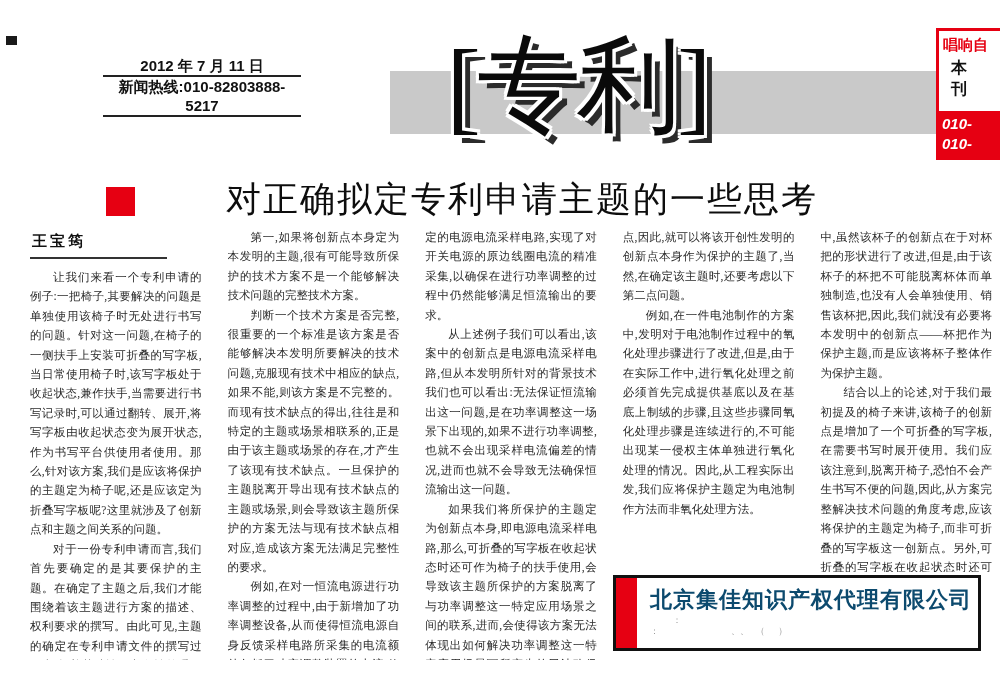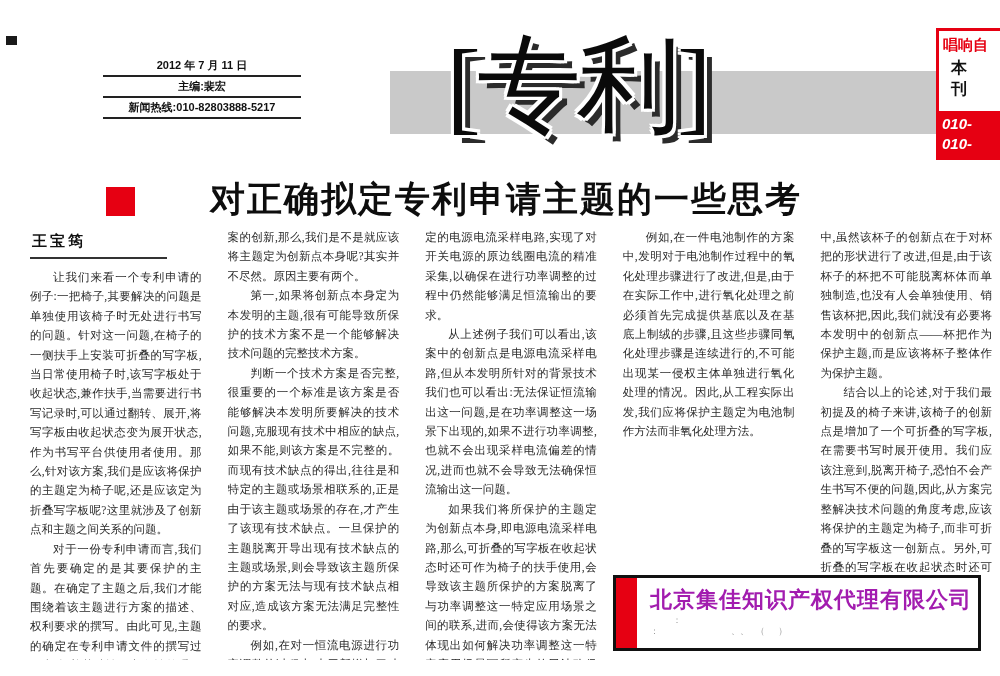--- a/index.html
+++ b/index.html
@@ -11,21 +11,21 @@
   html,body{background:#e8e8e8;}
   .page{
     position:relative;width:1000px;height:676px;background:#ffffff;
     overflow:hidden;margin:0 auto;
     font-family:"Liberation Serif","DejaVu Serif",serif;color:var(--ink);
   }
   
   .corner-mark{position:absolute;left:6px;top:36px;width:11px;height:9px;background:#1a1a1a;}
   
   .info-box{position:absolute;left:103px;top:56px;width:198px;font-family:"Liberation Sans","DejaVu Sans",sans-serif;}
-  .info-row{font-size:11px;font-weight:bold;text-align:center;line-height:19px;border-bottom:2px solid #222;color:#111;}
+  .info-row{font-size:15px;font-weight:bold;text-align:center;line-height:19px;border-bottom:2px solid #222;color:#111;}
   
   .mast-band{position:absolute;left:390px;top:71px;width:548px;height:63px;background:var(--band);}
   .masthead{
     position:absolute;left:402px;top:12px;width:350px;height:160px;
     font-size:104px;line-height:148px;font-weight:normal;letter-spacing:-4px;
     color:#0a0a0a;text-align:center;white-space:nowrap;
     text-shadow:
       -3px -3px 0 #fff, 3px -3px 0 #fff, -3px 3px 0 #fff, 3px 3px 0 #fff,
       0 -3px 0 #fff, 0 3px 0 #fff, -3px 0 0 #fff, 3px 0 0 #fff,
       8px 8px 0 #2b2b2b;
@@ -36,22 +36,22 @@
     background:#fff;border:3px solid var(--red);
     font-family:"Liberation Sans","DejaVu Sans",sans-serif;
   }
   .promo-slogan{color:var(--red);font-weight:bold;font-size:15px;padding:5px 0 2px 4px;white-space:nowrap;}
   .promo-mid{color:#111;font-size:16px;line-height:21px;padding-left:12px;font-weight:bold;}
   .promo-phones{position:absolute;left:0;right:0;bottom:0;height:46px;background:var(--red);padding:3px 0 0 3px;}
   .promo-phone{color:#fff;font-size:15px;font-weight:bold;font-style:italic;line-height:20px;white-space:nowrap;}
   
   .headline-sq{position:absolute;left:106px;top:187px;width:29px;height:29px;background:var(--red);}
   .headline{
-    position:absolute;left:138px;top:176px;width:736px;
-    font-size:35px;font-weight:bold;letter-spacing:2px;text-align:center;
+    position:absolute;left:154px;top:176px;width:736px;
+    font-size:35px;font-weight:normal;letter-spacing:2px;text-align:center;
     color:#0d0d0d;white-space:nowrap;
   }
   
   .cols{position:absolute;left:30px;top:228px;width:962px;height:432px;display:flex;gap:26px;}
   .col{flex:1 1 0;overflow:hidden;height:100%;}
   .col:nth-child(4),.col:nth-child(5){height:344px;}
   .author{
     font-size:15px;font-weight:bold;letter-spacing:3px;color:#111;
     padding:4px 0 6px 2px;border-bottom:2px solid #333;width:80%;margin-bottom:9px;
   }
@@ -60,35 +60,34 @@
   }
   .para.indent{text-indent:2em;}
   
   .ad-box{
     position:absolute;left:613px;top:575px;width:368px;height:76px;
     background:#fff;border:3px solid #111;
   }
   .ad-bar{position:absolute;left:0;top:0;bottom:0;width:21px;background:var(--red);}
   .ad-company{
     margin:7px 6px 0 34px;text-align:center;font-size:22px;font-weight:bold;
-    letter-spacing:1px;color:#a21caf;white-space:nowrap;
+    letter-spacing:1px;color:#0c4a6e;white-space:nowrap;
     font-family:"Liberation Sans","DejaVu Sans",sans-serif;
   }
   .ad-line{margin-left:34px;font-size:9px;line-height:11px;color:#9a9a9a;white-space:pre;}
 </style>
 </head>
 <body>
 
 <div class="page">
 
   <div class="corner-mark"></div>
 
   <div class="info-box">
     <div class="info-row">2012 年 7 月 11 日</div>
-    <div class="info-row">主编:裴宏</div>
     <div class="info-row">新闻热线:010-82803888-5217</div>
   </div>
 
   <div class="mast-band"></div>
   <div class="masthead">[专利]</div>
 
   <div class="promo-box">
     <div class="promo-slogan">唱响自</div>
     <div class="promo-mid">本</div>
     <div class="promo-mid">刊</div>
@@ -101,32 +100,32 @@
   <div class="headline-sq"></div>
   <h1 class="headline">对正确拟定专利申请主题的一些思考</h1>
 
   <div class="cols">
       <div class="col">
         <div class="author">王宝筠</div>
         <p class="para indent">让我们来看一个专利申请的例子:一把椅子,其要解决的问题是单独使用该椅子时无处进行书写的问题。针对这一问题,在椅子的一侧扶手上安装可折叠的写字板,当日常使用椅子时,该写字板处于收起状态,兼作扶手,当需要进行书写记录时,可以通过翻转、展开,将写字板由收起状态变为展开状态,作为书写平台供使用者使用。那么,针对该方案,我们是应该将保护的主题定为椅子呢,还是应该定为折叠写字板呢?这里就涉及了创新点和主题之间关系的问题。</p>
         <p class="para indent">对于一份专利申请而言,我们首先要确定的是其要保护的主题。在确定了主题之后,我们才能围绕着该主题进行方案的描述、权利要求的撰写。由此可见,主题的确定在专利申请文件的撰写过程中,起着基础性、方向性的重要作用。在每一个要求保护的方案中,必然存在和现有技术相区别的创新点,该创新点能克服现有技术中存在的缺点,解决本发明所要解决的技术问题。</p>
       </div>
       <div class="col">
-        <p class="para">案的创新,那么,我们是不是就应该将主题定为创新点本身呢?其实并不尽然。原因主要有两个。</p>
         <p class="para indent">第一,如果将创新点本身定为本发明的主题,很有可能导致所保护的技术方案不是一个能够解决技术问题的完整技术方案。</p>
         <p class="para indent">判断一个技术方案是否完整,很重要的一个标准是该方案是否能够解决本发明所要解决的技术问题,克服现有技术中相应的缺点,如果不能,则该方案是不完整的。而现有技术缺点的得出,往往是和特定的主题或场景相联系的,正是由于该主题或场景的存在,才产生了该现有技术缺点。一旦保护的主题脱离开导出现有技术缺点的主题或场景,则会导致该主题所保护的方案无法与现有技术缺点相对应,造成该方案无法满足完整性的要求。</p>
         <p class="para indent">例如,在对一恒流电源进行功率调整的过程中,由于新增加了功率调整设备,从而使得恒流电源自身反馈采样电路所采集的电流额外包括了功率调整装置的电流,使得基于采样电路采样结果所进行的恒流输出控制不再准确,造成了无法确保恒流输出的问题。本发明的方案中,采用特</p>
       </div>
       <div class="col">
         <p class="para">定的电源电流采样电路,实现了对开关电源的原边线圈电流的精准采集,以确保在进行功率调整的过程中仍然能够满足恒流输出的要求。</p>
         <p class="para indent">从上述例子我们可以看出,该案中的创新点是电源电流采样电路,但从本发明所针对的背景技术我们也可以看出:无法保证恒流输出这一问题,是在功率调整这一场景下出现的,如果不进行功率调整,也就不会出现采样电流偏差的情况,进而也就不会导致无法确保恒流输出这一问题。</p>
         <p class="para indent">如果我们将所保护的主题定为创新点本身,即电源电流采样电路,那么,可折叠的写字板在收起状态时还可作为椅子的扶手使用,会导致该主题所保护的方案脱离了与功率调整这一特定应用场景之间的联系,进而,会使得该方案无法体现出如何解决功率调整这一特定应用场景下所产生的无法确保恒流输出的问题,从而造成技术方案的不完整。</p>
         <p class="para indent">当然,上述说法也有例外。当发明本身是一个开创性发明,即发明并不是针对某一现有技术缺点进行的改进,而是一个从无到有的开创性的方案时,由于不再存在由某一特定场景或主题所产生的现有技术缺</p>
       </div>
       <div class="col">
+        <p class="para">点,因此,就可以将该开创性发明的创新点本身作为保护的主题了,当然,在确定该主题时,还要考虑以下第二点问题。</p>
         <p class="para indent">例如,在一件电池制作的方案中,发明对于电池制作过程中的氧化处理步骤进行了改进,但是,由于在实际工作中,进行氧化处理之前必须首先完成提供基底以及在基底上制绒的步骤,且这些步骤同氧化处理步骤是连续进行的,不可能出现某一侵权主体单独进行氧化处理的情况。因此,从工程实际出发,我们应将保护主题定为电池制作方法而非氧化处理方法。</p>
       </div>
       <div class="col">
         <p class="para">中,虽然该杯子的创新点在于对杯把的形状进行了改进,但是,由于该杯子的杯把不可能脱离杯体而单独制造,也没有人会单独使用、销售该杯把,因此,我们就没有必要将本发明中的创新点——杯把作为保护主题,而是应该将杯子整体作为保护主题。</p>
         <p class="para indent">结合以上的论述,对于我们最初提及的椅子来讲,该椅子的创新点是增加了一个可折叠的写字板,在需要书写时展开使用。我们应该注意到,脱离开椅子,恐怕不会产生书写不便的问题,因此,从方案完整解决技术问题的角度考虑,应该将保护的主题定为椅子,而非可折叠的写字板这一创新点。另外,可折叠的写字板在收起状态时还可作为椅子的扶手使用,且该写字板通常都是和椅子成套制造、使用和销售的,因此从可能发生的侵权行为考虑,我们也没有必要将该写字板作为单独的保护主题,而是应将主题定为一种椅子。</p>
       </div>
     </div>
 
   <div class="ad-box">
     <div class="ad-bar"></div>

